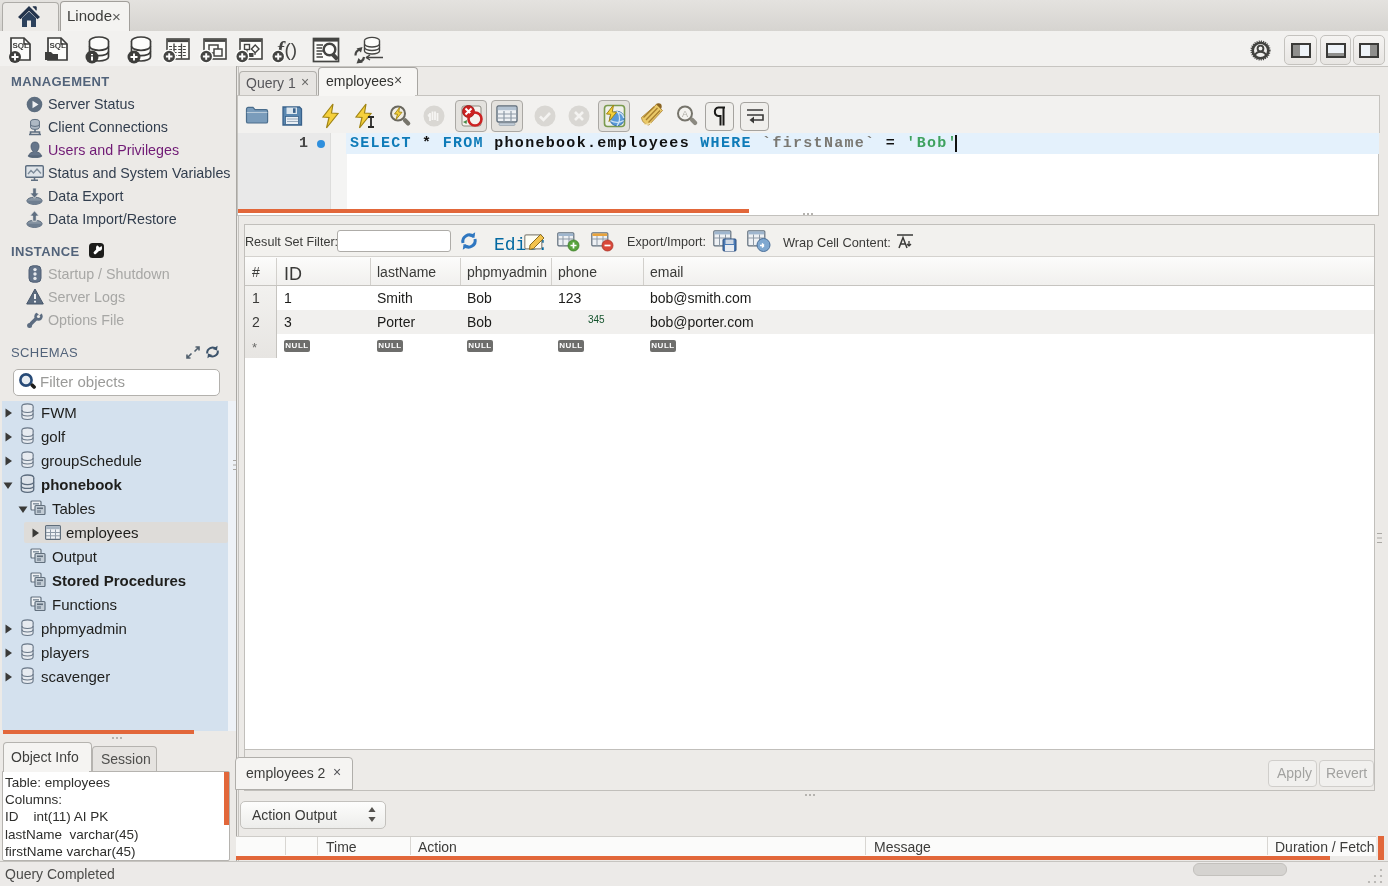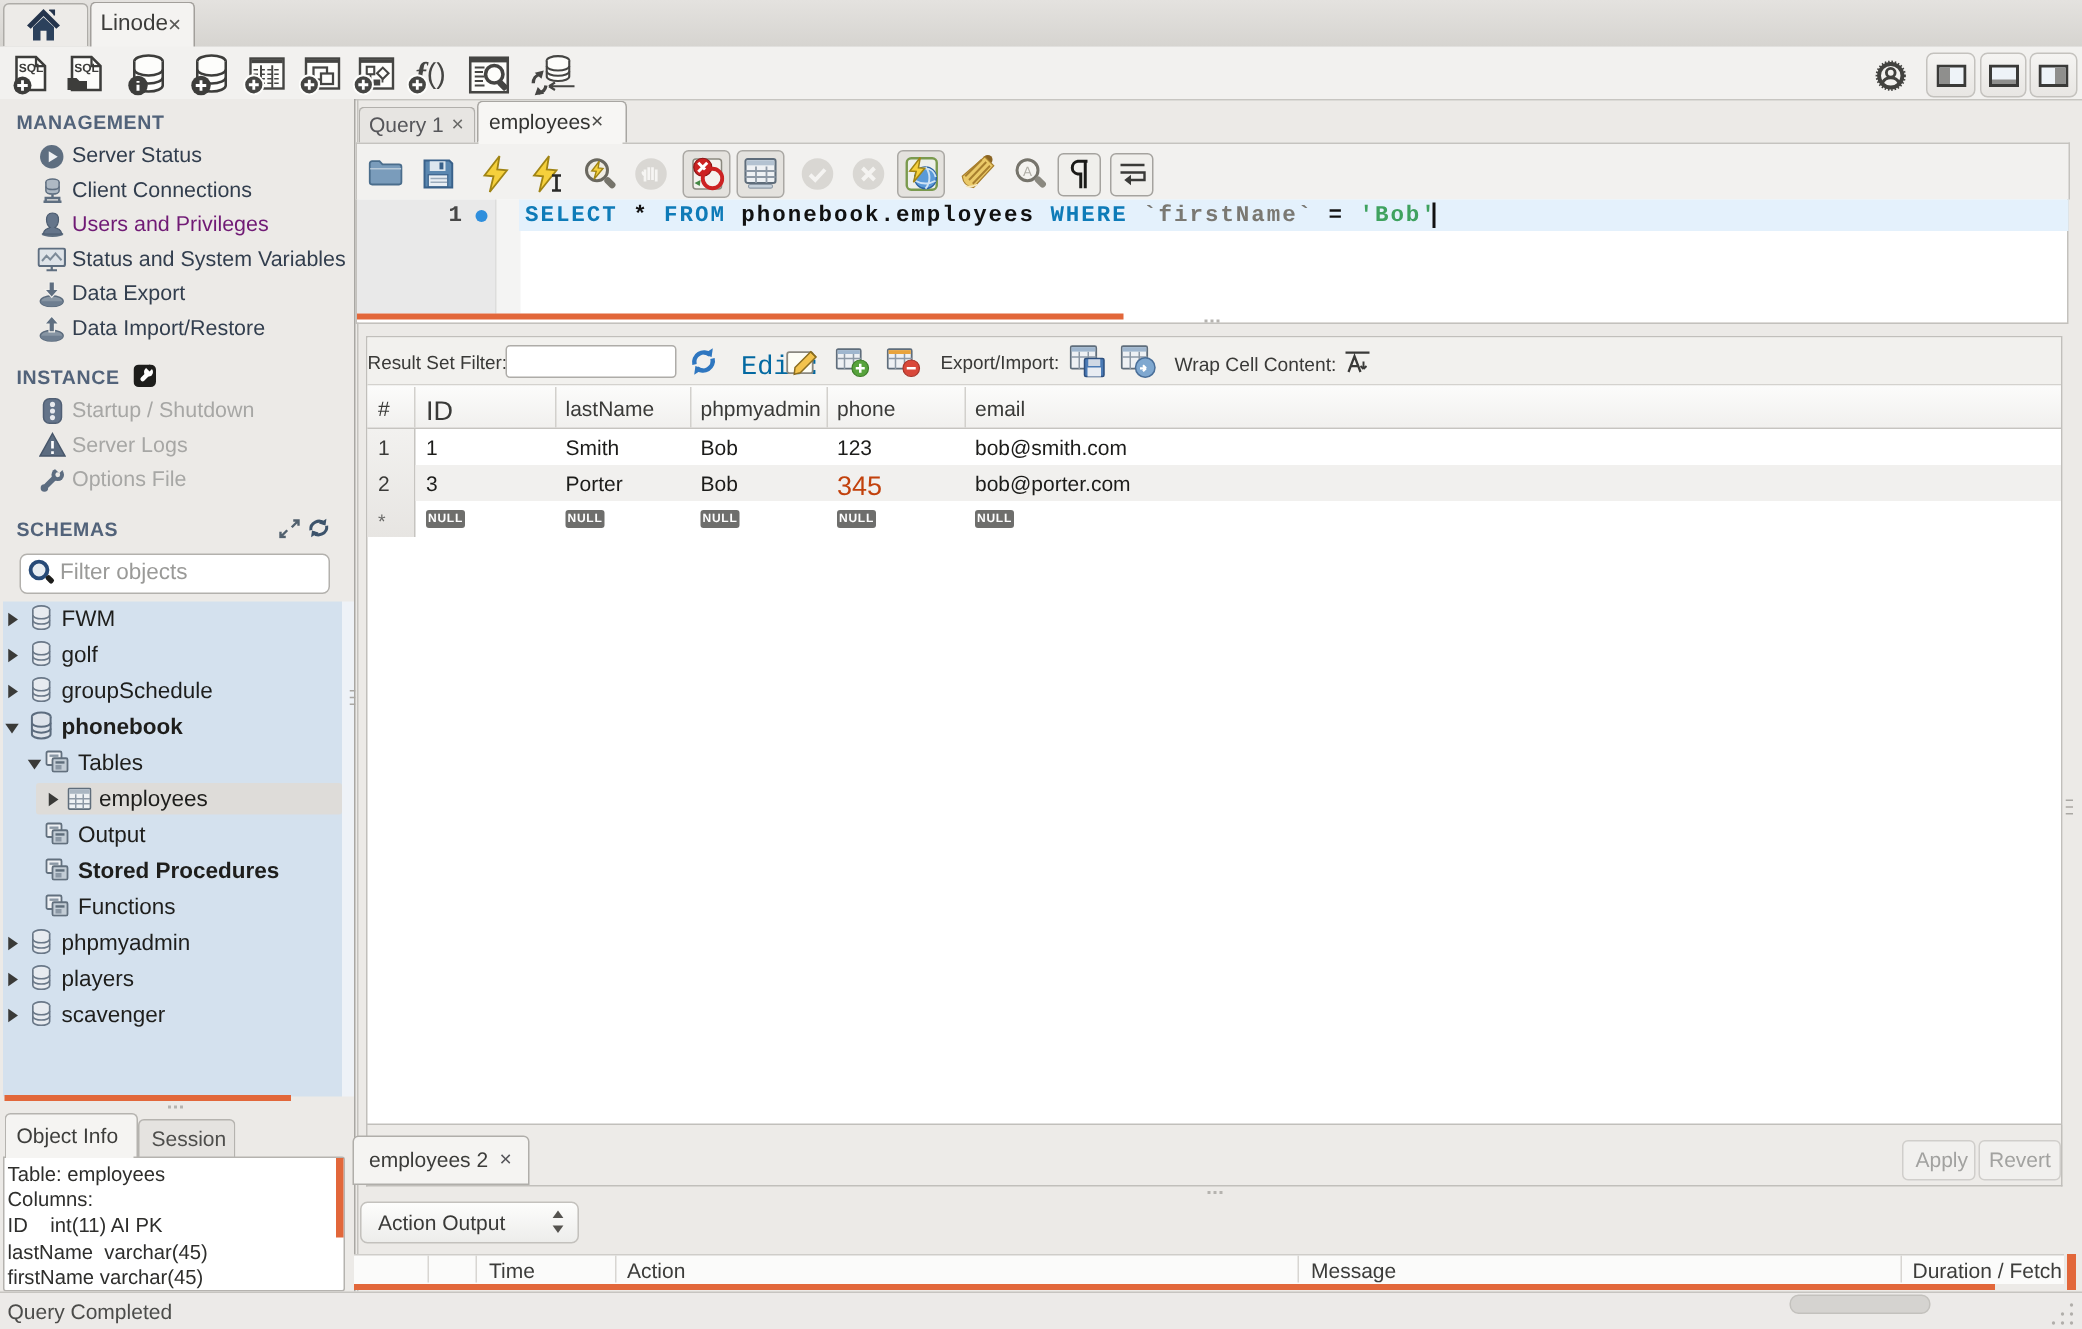--- a/index.html
+++ b/index.html
@@ -215,21 +215,21 @@
   <path d="M9 6 V11 M9 12.8 V14.6" stroke="#fff" stroke-width="1.8"></path>
 </svg>
 <svg class="abs" style="left:26px;top:311px;" width="18" height="18" viewBox="0 0 18 18">
   <circle cx="12.5" cy="5.5" r="4.2" fill="#5c6c80"></circle>
   <rect x="11" y="-1.5" width="5" height="5" transform="rotate(45 13.5 1)" fill="#eceae7"></rect>
   <circle cx="12.5" cy="5.5" r="1.6" fill="#eceae7"></circle>
   <rect x="2.5" y="8.5" width="10" height="3.6" rx="1.8" transform="rotate(-45 7.5 10.3)" fill="#5c6c80"></rect>
   <circle cx="3.6" cy="14.4" r="2.5" fill="#5c6c80"></circle>
 </svg>
 
-<div class="abs" style="left:11px;top:345px;font-size:13px;font-weight:bold;letter-spacing:0.4px;color:#52637a;">SCHEMAS</div>
+<div class="abs" style="left:11px;top:345px;font-size:13px;font-weight:normal;letter-spacing:0.4px;color:#52637a;">SCHEMAS</div>
 <svg class="abs" style="left:186px;top:346px;" width="14" height="13" viewBox="0 0 14 13">
   <path d="M8.5 5.5 L13 1 M9.5 1 H13 V4.5" stroke="#51606e" stroke-width="1.6" fill="none"></path>
   <path d="M5.5 7.5 L1 12 M1 8.5 V12 H4.5" stroke="#51606e" stroke-width="1.6" fill="none"></path>
 </svg>
 <svg class="abs" style="left:205px;top:345px;" width="15" height="14" viewBox="0 0 15 14">
   <path d="M2.2 8.5 a5.4 5.4 0 0 1 9.2 -4.4" stroke="#3c536b" stroke-width="2" fill="none"></path>
   <path d="M12.6 0.8 L12 5.4 L7.6 4 Z" fill="#3c536b"></path>
   <path d="M12.8 5.5 a5.4 5.4 0 0 1 -9.2 4.4" stroke="#3c536b" stroke-width="2" fill="none"></path>
   <path d="M2.4 13.2 L3 8.6 L7.4 10 Z" fill="#3c536b"></path>
 </svg>
@@ -616,21 +616,21 @@
 
 <div class="abs" style="left:284px;top:290px;font-size:14px;color:#1c1c1a;">1</div>
 <div class="abs" style="left:377px;top:290px;font-size:14px;color:#1c1c1a;">Smith</div>
 <div class="abs" style="left:467px;top:290px;font-size:14px;color:#1c1c1a;">Bob</div>
 <div class="abs" style="left:558px;top:290px;font-size:14px;color:#1c1c1a;">123</div>
 <div class="abs" style="left:650px;top:290px;font-size:14px;color:#1c1c1a;">bob@smith.com</div>
 
 <div class="abs" style="left:284px;top:314px;font-size:14px;color:#1c1c1a;">3</div>
 <div class="abs" style="left:377px;top:314px;font-size:14px;color:#1c1c1a;">Porter</div>
 <div class="abs" style="left:467px;top:314px;font-size:14px;color:#1c1c1a;">Bob</div>
-<div class="abs" style="left:558px;top:314px;font-size:18px;color:#c2410c;">345</div>
+<div class="abs" style="left:588px;top:314px;font-size:10px;color:#14532d;">345</div>
 <div class="abs" style="left:650px;top:314px;font-size:14px;color:#1c1c1a;">bob@porter.com</div>
 
 <div class="abs" style="left:284px;top:340px;width:26px;height:12px;background:#6e6e6c;border-radius:2px;color:#fff;font-size:8px;font-weight:bold;text-align:center;line-height:12px;letter-spacing:0.5px;">NULL</div>
 <div class="abs" style="left:377px;top:340px;width:26px;height:12px;background:#6e6e6c;border-radius:2px;color:#fff;font-size:8px;font-weight:bold;text-align:center;line-height:12px;letter-spacing:0.5px;">NULL</div>
 <div class="abs" style="left:467px;top:340px;width:26px;height:12px;background:#6e6e6c;border-radius:2px;color:#fff;font-size:8px;font-weight:bold;text-align:center;line-height:12px;letter-spacing:0.5px;">NULL</div>
 <div class="abs" style="left:558px;top:340px;width:26px;height:12px;background:#6e6e6c;border-radius:2px;color:#fff;font-size:8px;font-weight:bold;text-align:center;line-height:12px;letter-spacing:0.5px;">NULL</div>
 <div class="abs" style="left:650px;top:340px;width:26px;height:12px;background:#6e6e6c;border-radius:2px;color:#fff;font-size:8px;font-weight:bold;text-align:center;line-height:12px;letter-spacing:0.5px;">NULL</div>
 </div>
 
 <div class="abs" style="left:244px;top:750px;width:1131px;height:41px;background:#edebe8;border:1px solid #c1bfbb;border-top:none;box-sizing:border-box;"></div>

